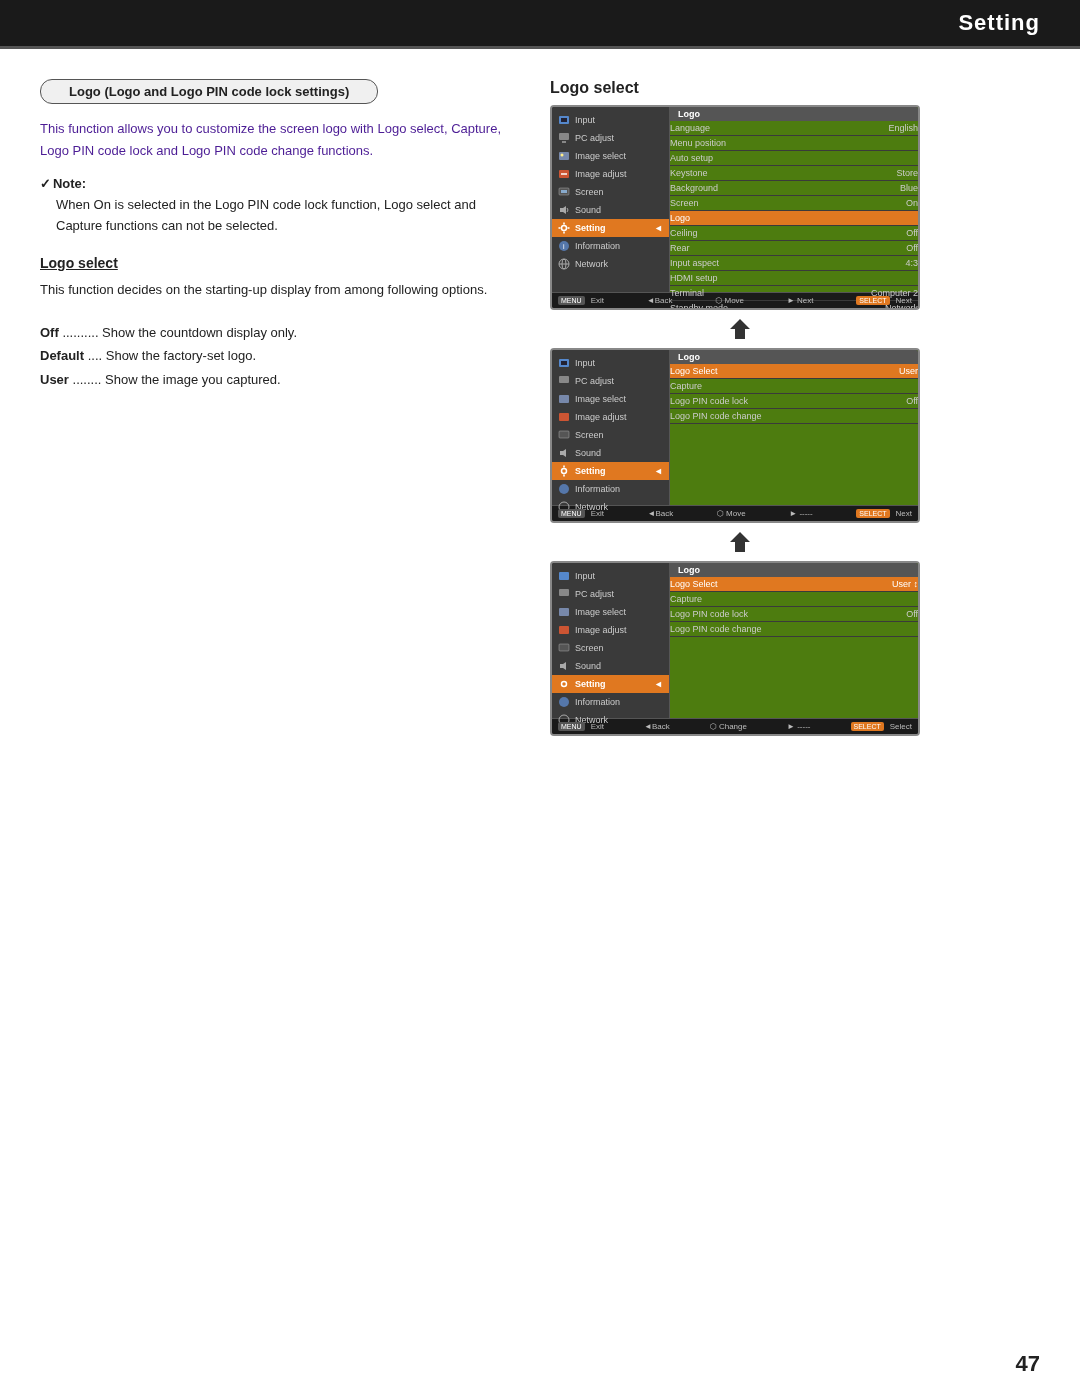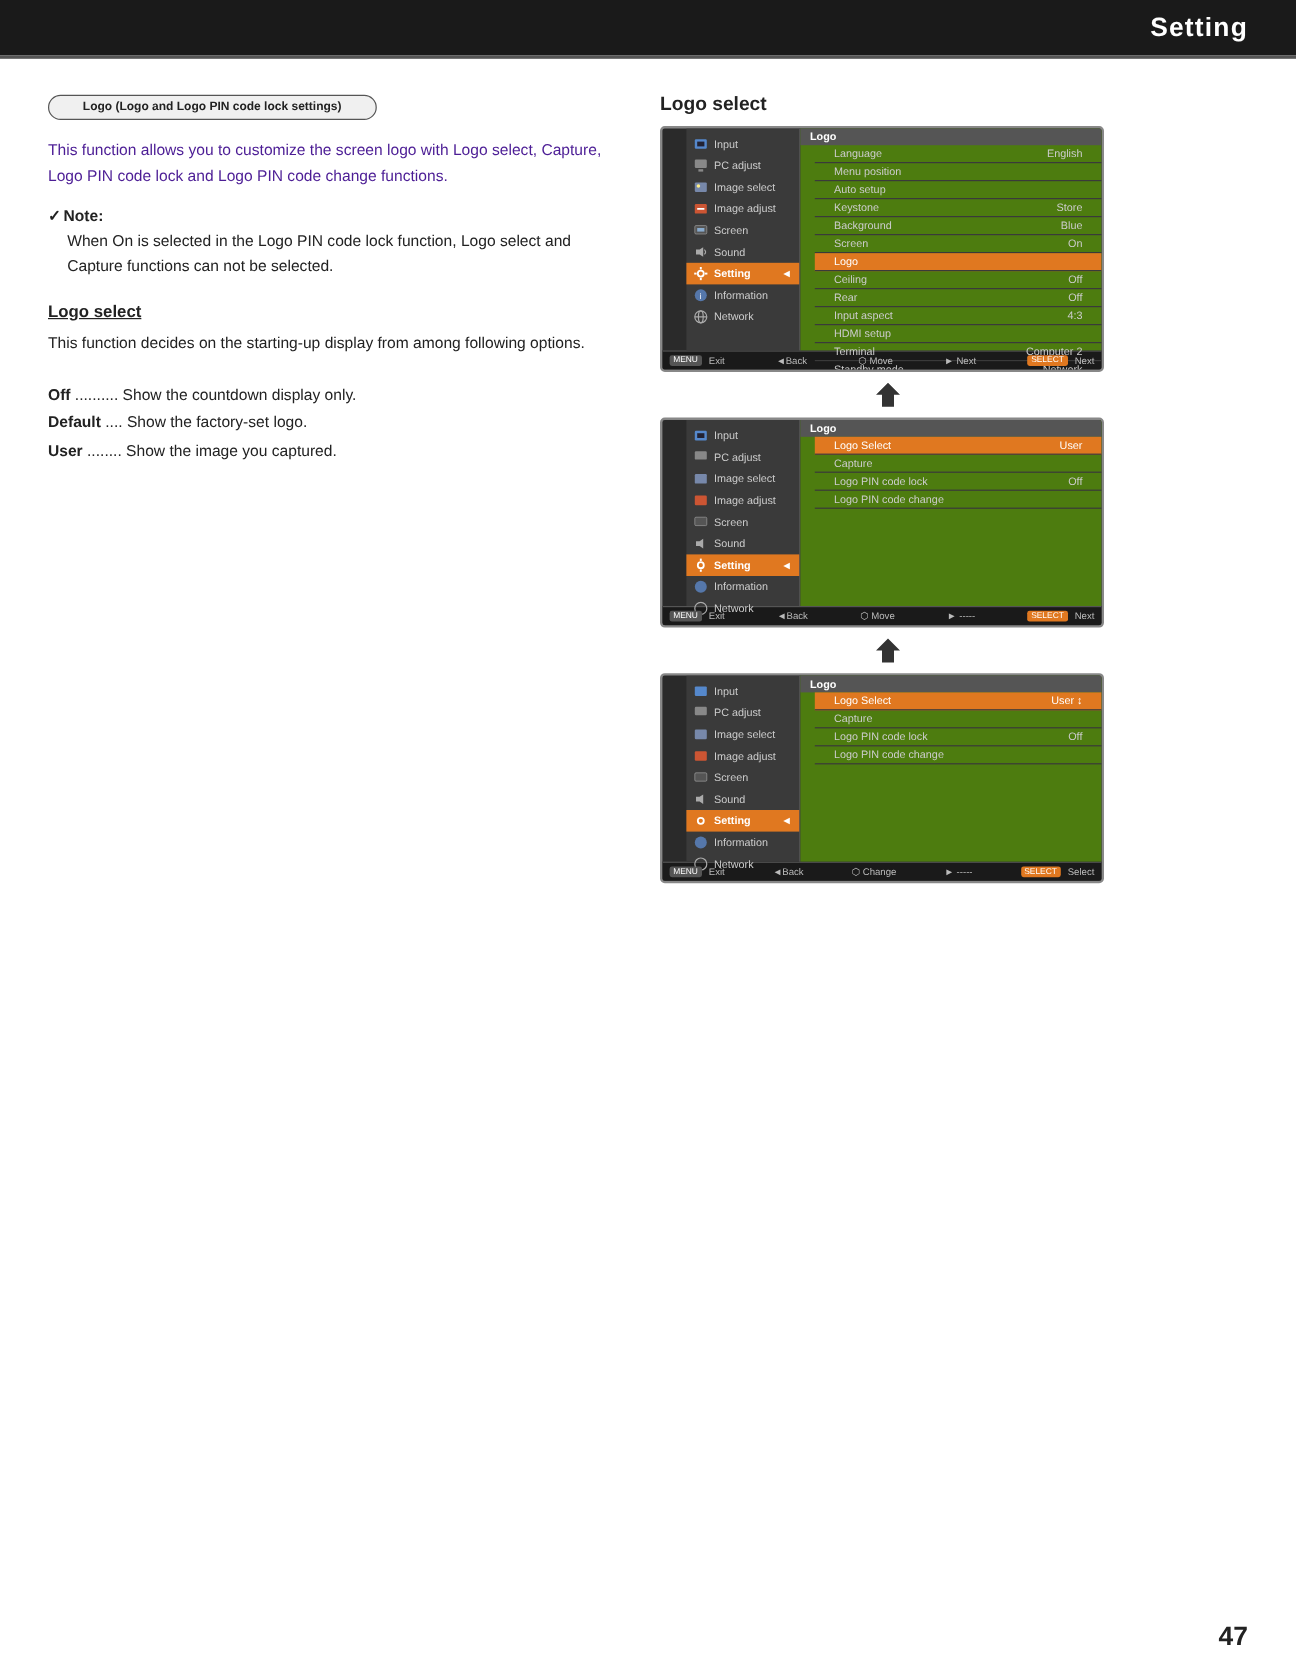--- a/index.html
+++ b/index.html
@@ -46,21 +46,21 @@
       flex-direction: column;
       gap: 0px;
     }
 
     
     .section-title-box {
       border: 1.5px solid #555;
       border-radius: 12px;
       display: inline-block;
       padding: 4px 28px;
-      font-size: 10px;
+      font-size: 13px;
       font-weight: bold;
       color: #222;
       margin-bottom: 14px;
       background: #f0f0f0;
     }
 
     .body-text {
       font-size: 13px;
       line-height: 1.7;
       color: #4c1d95;
@@ -118,27 +118,26 @@
       margin-bottom: 0;
     }
 
     .proj-inner {
       display: flex;
       height: 185px;
     }
 
     
     .proj-sidebar {
-      width: 95px;
+      width: 118px;
       background: #3a3a3a;
       display: flex;
       flex-direction: column;
       padding: 4px 0;
       border-right: 1px solid #555;
-      margin-left: 20px;
     }
 
     .proj-sidebar-item {
       display: flex;
       align-items: center;
       padding: 3px 6px;
       gap: 5px;
       font-size: 9px;
       color: #ccc;
     }
@@ -167,25 +166,24 @@
       font-size: 9px;
       font-weight: bold;
       padding: 2px 8px;
       display: flex;
       justify-content: space-between;
     }
 
     .proj-menu-row {
       display: flex;
       justify-content: space-between;
-      padding: 2px 16px;
+      padding: 2px 0;
       font-size: 9px;
       color: #ccc;
       border-bottom: 1px solid #3a3a3a;
-      margin-left: 12px;
     }
     .proj-menu-row.highlighted {
       background: #e07820;
       color: #fff;
     }
     .proj-menu-row .row-label { color: #ccc; }
     .proj-menu-row .row-value { color: #ccc; }
     .proj-menu-row.highlighted .row-label,
     .proj-menu-row.highlighted .row-value { color: #fff; }
 

